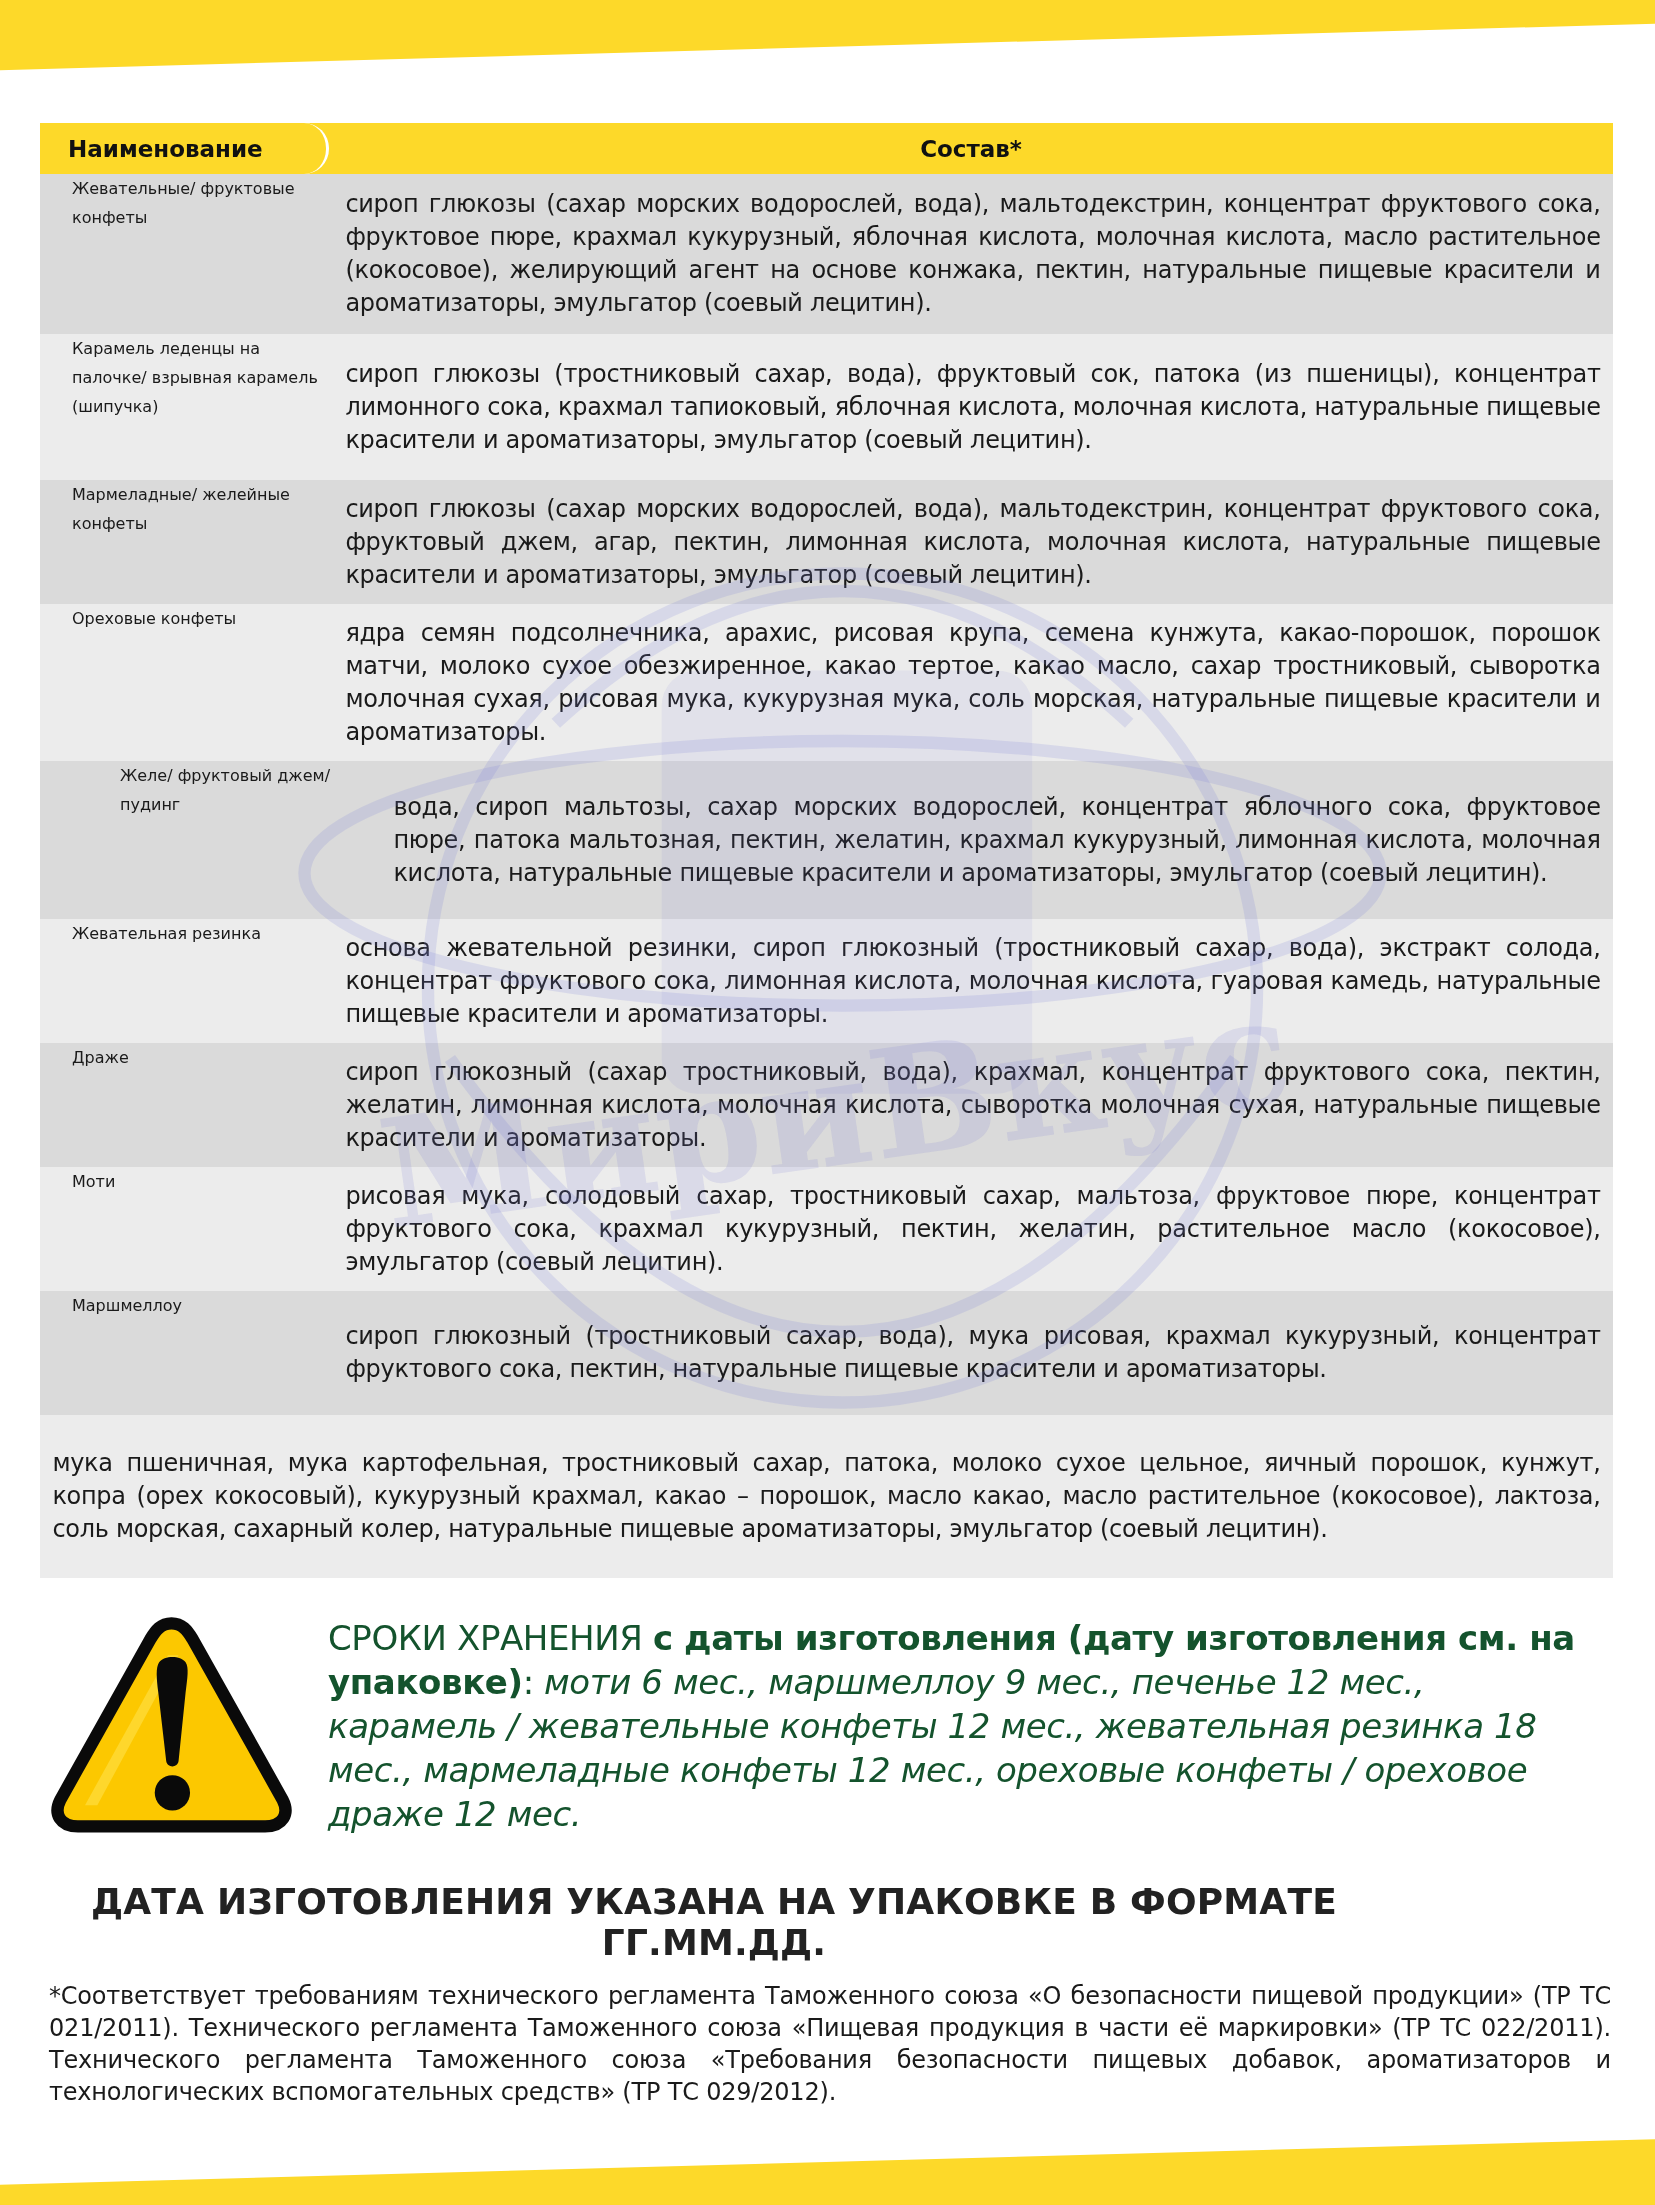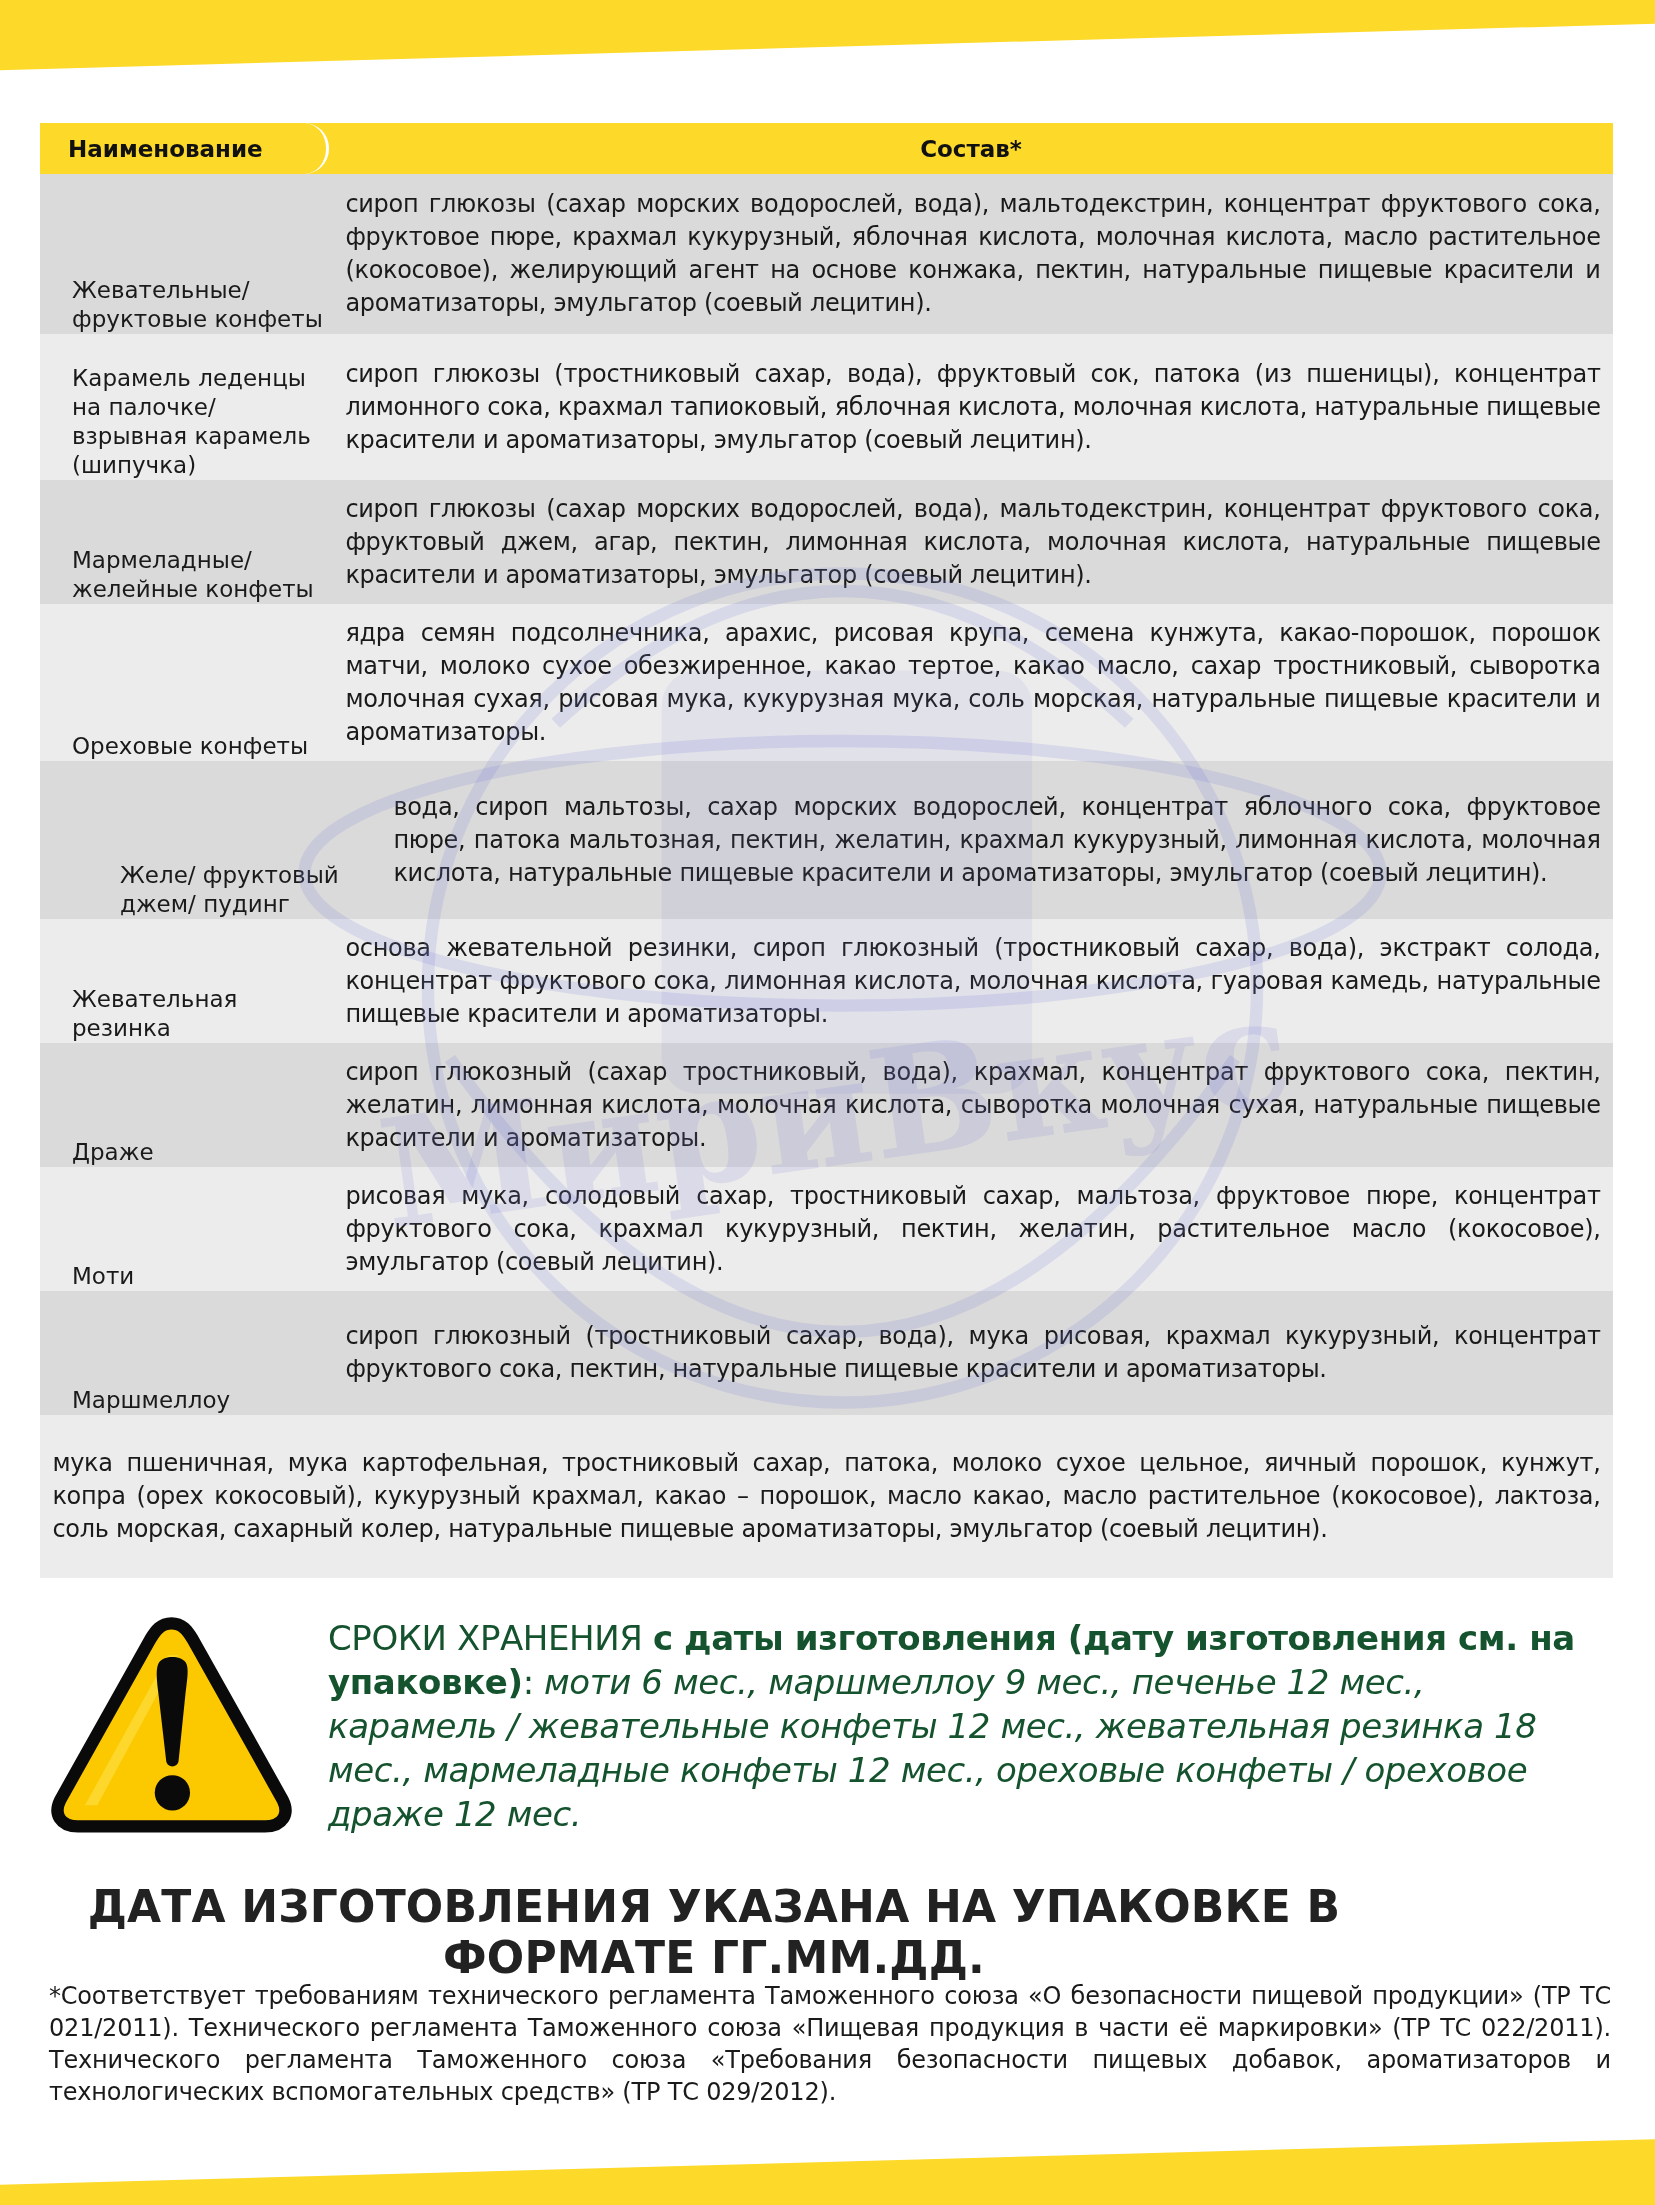--- a/index.html
+++ b/index.html
@@ -17,40 +17,40 @@
   }
   .thead { display: flex; height: 51px; background: #fdd929; }
   .th { display: flex; align-items: center; font-weight: bold; font-size: 23px; color: #111; border-radius: 25px; }
   .th-name { width: 289px; padding-left: 28px; box-sizing: border-box; border-right: 3.5px solid #fff; }
   .th-comp { flex: 1; justify-content: center; }
   .row { display: flex; box-sizing: border-box; }
   .row.dark { background: #dadada; }
   .row.light { background: #ececec; }
   .cell-name {
     width: 293px; box-sizing: border-box; padding-left: 32px; padding-right: 8.8px;
-    display: flex; align-items: flex-end; font-size: 23px; line-height: 29px; color: #1a1a1a;
+    display: flex; align-items: flex-start; font-size: 16px; line-height: 29px; color: #1a1a1a;
   }
   .cell-comp {
     flex: 1; box-sizing: border-box; padding: 0 12.4px 0 12.4px;
     display: flex; align-items: center;
     font-size: 24px; line-height: 33px; color: #1a1a1a; text-align: justify;
     letter-spacing: -0.3px;
   }
   .cell-comp span { display: block; width: 100%; text-align: justify; }
   .warning-icon { position: absolute; left: 46px; top: 1611px; width: 251px; height: 226px; z-index: 3; }
   .warning-text {
     position: absolute; left: 328px; top: 1616px; width: 1253px; z-index: 3;
     font-size: 34px; line-height: 44px; color: #14532d; letter-spacing: -0.4px;
   }
   .warning-text .w-label { font-weight: normal; text-transform: uppercase; }
   .warning-text .w-bold { font-weight: bold; }
   .warning-text .w-italic { font-style: italic; }
   .date-banner {
     position: absolute; left: 0; width: 1428px; top: 1881px; text-align: center; z-index: 3;
-    font-weight: bold; font-size: 44px; color: #222; letter-spacing: 0.2px;
+    font-weight: bold; font-size: 36px; color: #222; letter-spacing: 0.2px;
   }
   .footnote {
     position: absolute; left: 49px; top: 1980px; width: 1562px; z-index: 3;
     font-size: 24px; line-height: 32px; color: #1a1a1a; text-align: justify; letter-spacing: -0.2px;
   }
 </style>
 </head>
 <body>
 
 <svg class="band band-top" viewBox="0 0 1876 90" preserveAspectRatio="none">

